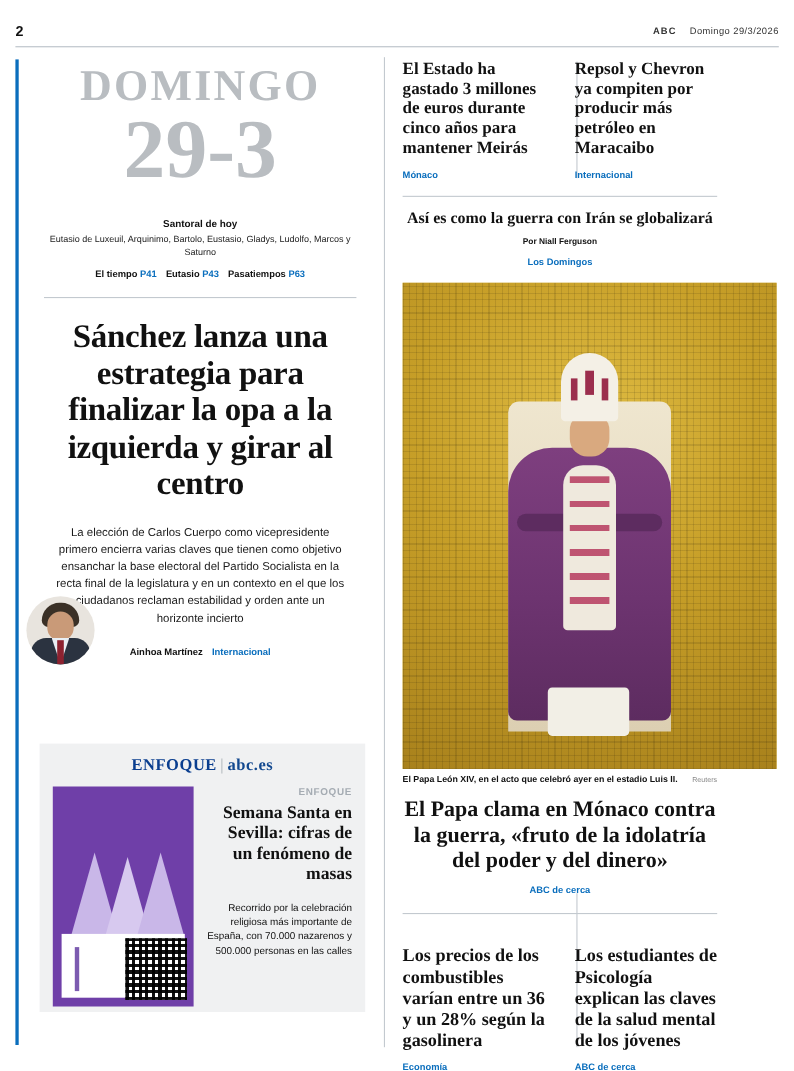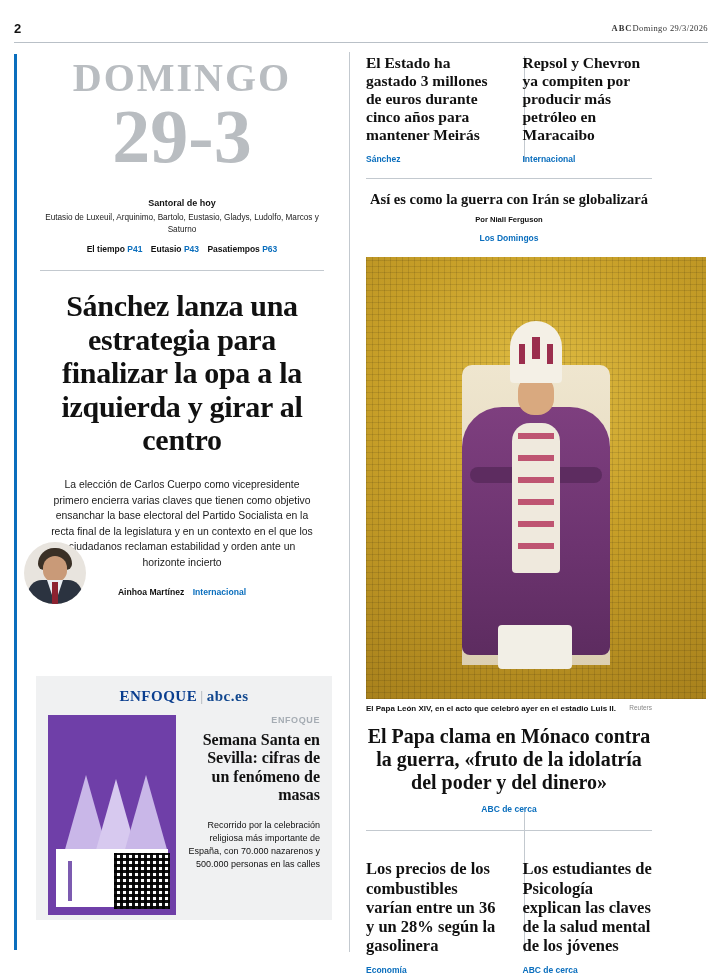--- a/index.html
+++ b/index.html
@@ -33,22 +33,22 @@
   .folio {
     font-family: "Liberation Sans", sans-serif;
     font-weight: bold;
     font-size: 13px;
     color: #111;
   }
   .topbar-right {
     margin-left: auto;
     display: flex;
     align-items: center;
-    gap: 0;
-    font-family: Liberation Serif, serif;
+    gap: 12px;
+    font-family: Liberation Sans, sans-serif;
     font-size: 8.5px;
     color: #333;
     letter-spacing: .4px;
   }
   .topbar-right .brand { font-weight: bold; letter-spacing: 1px; }
 
   .rule-top {
     position: absolute;
     top: 42px;
     left: 14px;
@@ -379,21 +379,21 @@
   .photo .arms {
     position: absolute; left: 104px; top: 210px; width: 132px; height: 16px;
     background: #5d2c60; border-radius: 8px;
   }
   .photo .legs {
     position: absolute; left: 132px; top: 368px; width: 74px; height: 44px;
     background: #f2efe6; border-radius: 4px;
   }
   .caption {
     display: flex;
-    align-items: flex-start;
+    align-items: flex-end;
     margin-top: 5px;
   }
   .caption .txt {
     font-family: "Liberation Sans", sans-serif;
     font-size: 8px;
     font-weight: bold;
     color: #111;
   }
   .caption .credit {
     font-family: "Liberation Sans", sans-serif;
@@ -499,21 +499,21 @@
         <div class="enf-desc">Recorrido por la celebración religiosa más importante de España, con 70.000 nazarenos y 500.000 personas en las calles</div>
       </div>
     </div>
   </div>
 
   <div class="right">
 
     <div class="r-top">
       <div class="r-top-col">
         <div class="mini-head">El Estado ha gastado 3 millones de euros durante cinco años para mantener Meirás</div>
-        <div class="sec-tag">Sánchez</div>
+        <div class="sec-tag">Mónaco</div>
       </div>
       <div class="r-top-col second">
         <div class="mini-head">Repsol y Chevron ya compiten por producir más petróleo en Maracaibo</div>
         <div class="sec-tag">Internacional</div>
       </div>
     </div>
 
     <hr class="hr-right">
 
     <div>

